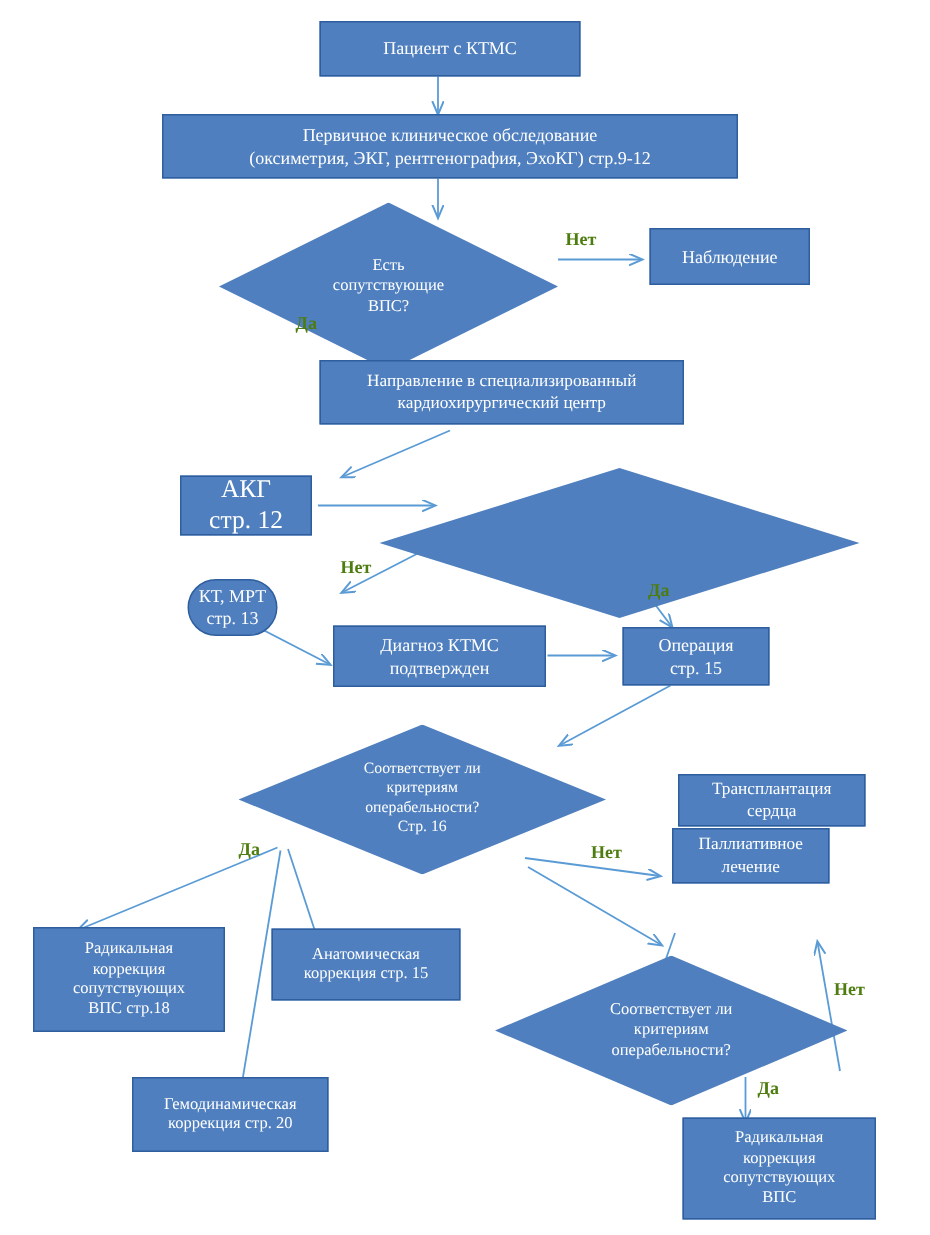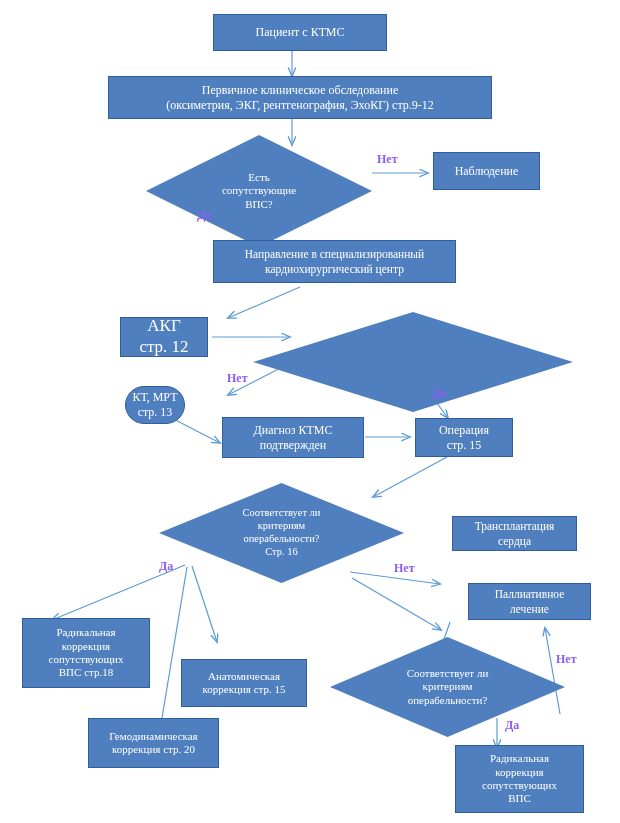--- a/index.html
+++ b/index.html
@@ -55,21 +55,21 @@
     background: #4F7FBE;
     clip-path: polygon(50% 0%, 100% 50%, 50% 100%, 0% 50%);
   }
   .node.diamond .lbl {
     position: relative;
     z-index: 2;
     white-space: pre-line;
   }
   .edge-label {
     position: absolute;
-    color: #8b5cf6;
+    color: #4d7c0f;
     font-family: "Liberation Serif", serif;
     font-weight: bold;
     font-size: 12px;
     z-index: 4;
     white-space: nowrap;
   }
 </style>
 </head>
 <body>
 
@@ -178,33 +178,33 @@
 критериям
 операбельности?
 Стр. 16</span>
   </div>
 
   <div class="node rect" style="left:452px; top:516px; width:125px; height:35px; font-size:11.5px;">
     <span class="lbl">Трансплантация
 сердца</span>
   </div>
 
-  <div class="node rect" style="left:448px; top:583px; width:123px; height:37px; font-size:11.5px;margin-left:20px;">
+  <div class="node rect" style="left:448px; top:552px; width:105px; height:37px; font-size:11.5px;">
     <span class="lbl">Паллиативное
 лечение</span>
   </div>
 
   <div class="node rect" style="left:22px; top:618px; width:128px; height:70px; font-size:11px;">
     <span class="lbl">Радикальная
 коррекция
 сопутствующих
 ВПС    стр.18</span>
   </div>
 
-  <div class="node rect" style="left:181px; top:619px; width:126px; height:48px; font-size:11px;margin-top:40px;">
+  <div class="node rect" style="left:181px; top:619px; width:126px; height:48px; font-size:11px;">
     <span class="lbl">Анатомическая
 коррекция стр. 15</span>
   </div>
 
   <div class="node rect" style="left:88px; top:718px; width:131px; height:50px; font-size:11px;">
     <span class="lbl">Гемодинамическая
 коррекция стр. 20</span>
   </div>
 
   <div class="node diamond" style="left:330px; top:637px; width:235px; height:100px; font-size:11px;">

